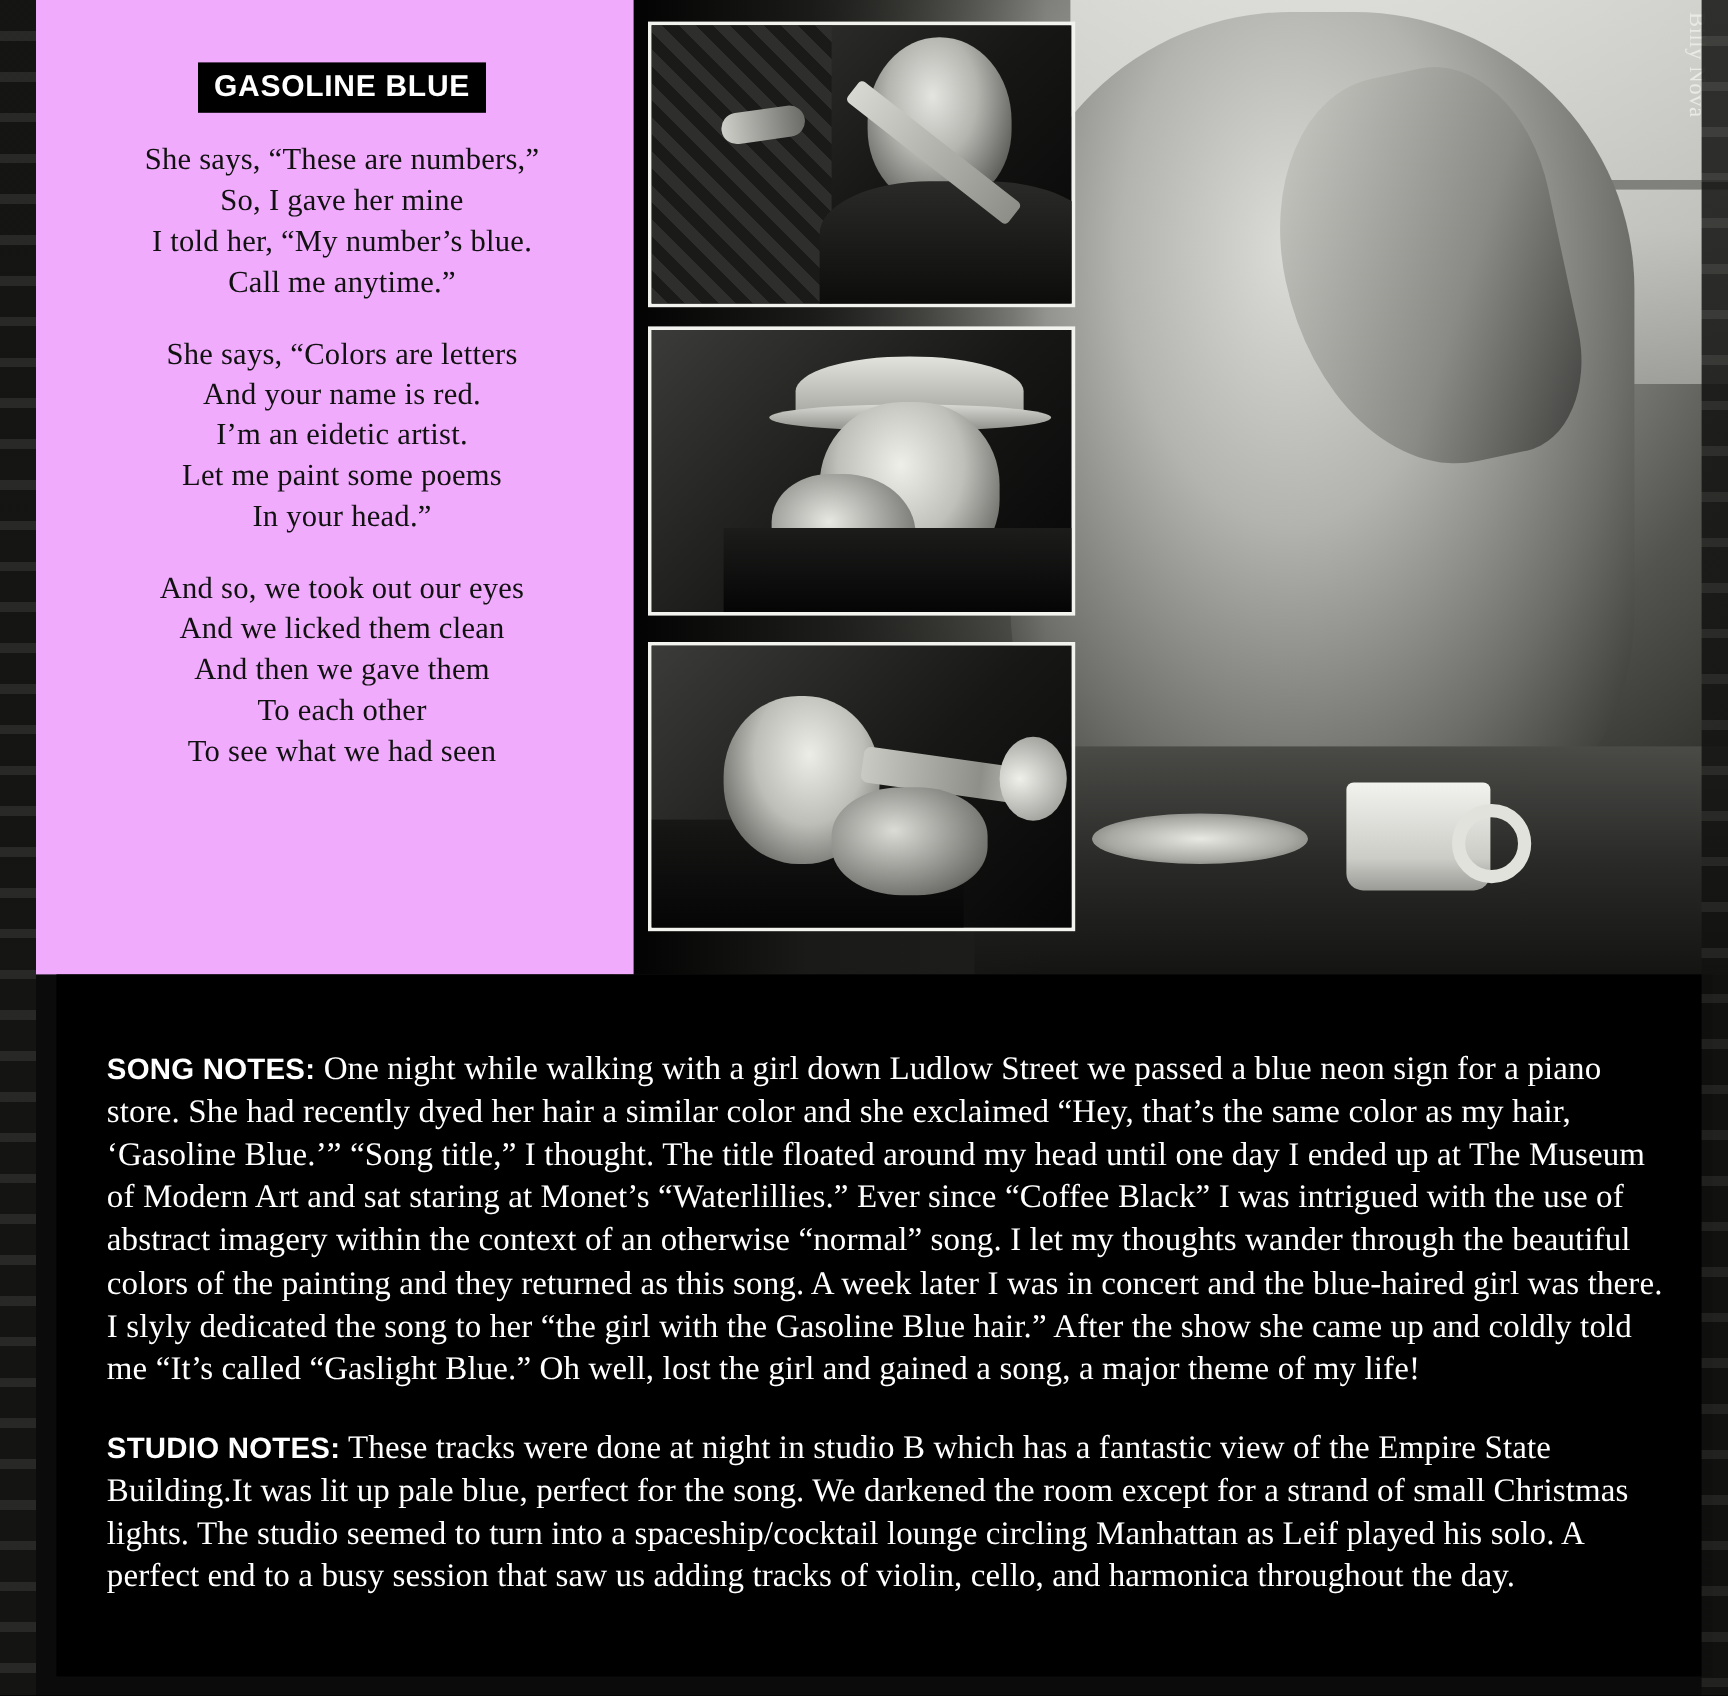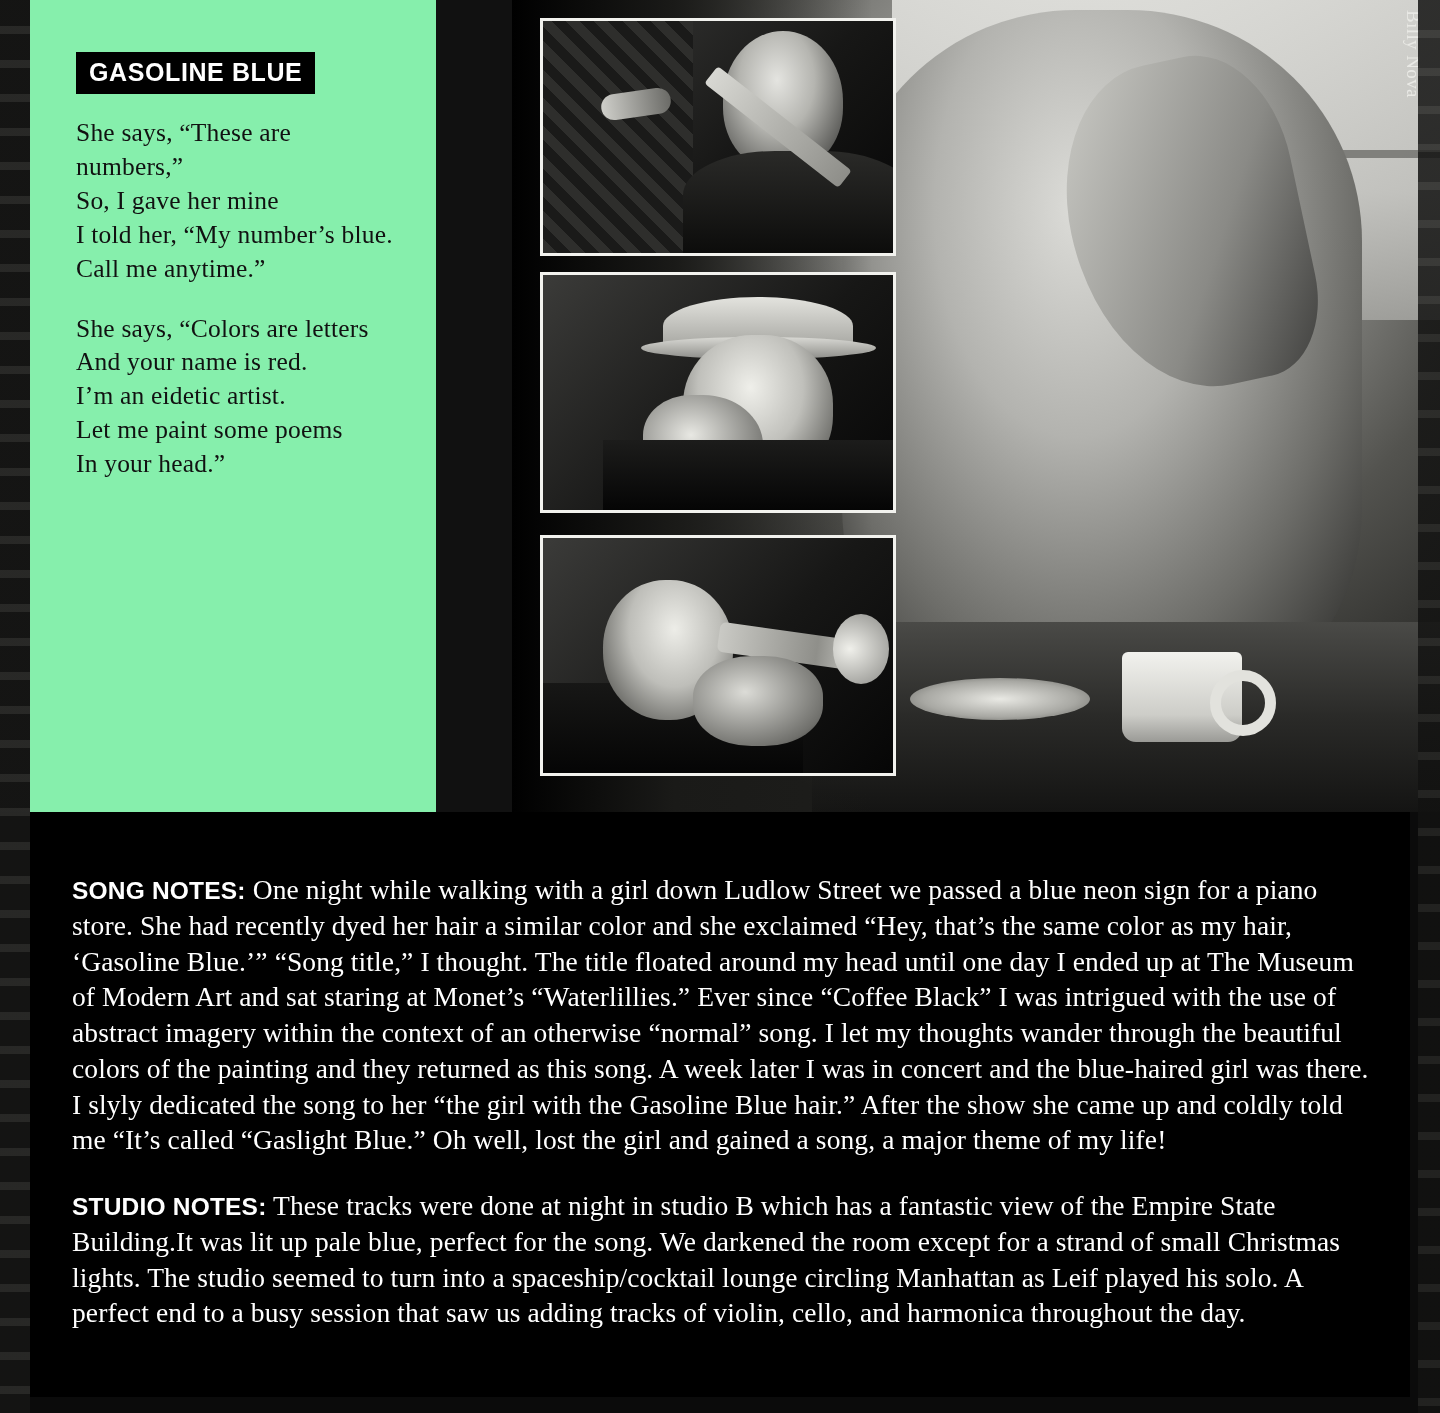--- a/index.html
+++ b/index.html
@@ -133,23 +133,24 @@
   .i3-head { position:absolute; left: 60px; top: 42px; width: 130px; height: 140px; background: radial-gradient(ellipse at 55% 35%, #ededE8 0%, #bebeb9 45%, #6a6a66 80%, #222220 100%); border-radius: 48%; }
   .i3-trumpet { position:absolute; left: 175px; top: 95px; width: 165px; height: 30px; background: linear-gradient(90deg,#cacac5,#8f8f8a 60%,#e6e6e1 100%); border-radius: 6px; transform: rotate(8deg); }
   .i3-bell { position:absolute; right: 4px; top: 76px; width: 56px; height: 70px; background: radial-gradient(ellipse at 30% 50%, #f0f0eb, #8b8b87); border-radius: 50%; }
   .i3-hands { position:absolute; left: 150px; top: 118px; width: 130px; height: 90px; background: radial-gradient(ellipse at 40% 40%, #dcdcd7, #6f6f6b 75%, #232321 100%); border-radius: 45%; }
   .i3-body { position:absolute; left: 0; bottom: 0; width: 260px; height: 90px; background: linear-gradient(180deg,#171716,#050505); }
 
   
   .lyrics-card {
     position: absolute;
     left: 30px; top: 0;
-    width: 406px;
+    width: 498px;
     height: 812px;
-    background: #86efac;
+    background: #f0abfc;
+    text-align: center;
   }
   .lyrics-inner {
     padding: 52px 34px 0 46px;
   }
   .title-badge {
     display: inline-block;
     background: #000;
     color: #fff;
     font-family: "Liberation Sans", sans-serif;
     font-weight: bold;
@@ -176,21 +177,21 @@
   }
   .edge-right {
     position: absolute; right: 0; top: 0; width: 22px; height: 1413px;
     background: repeating-linear-gradient(180deg,#121211 0 30px,#262624 30px 38px);
     opacity: .85;
   }
 
   
   .notes {
     position: absolute;
-    left: 30px; top: 812px;
+    left: 47px; top: 812px;
     width: 1380px;
     height: 585px;
     background: #000;
     color: #ffffff;
     padding: 60px 40px 0 42px;
     box-sizing: border-box;
   }
   .note-para {
     font-family: "Liberation Serif", serif;
     font-size: 27.5px;
@@ -257,20 +258,25 @@
         <div class="title-badge">GASOLINE BLUE</div>
         <div class="stanza first">She says, “These are numbers,”
 So, I gave her mine
 I told her, “My number’s blue.
 Call me anytime.”</div>
         <div class="stanza">She says, “Colors are letters
 And your name is red.
 I’m an eidetic artist.
 Let me paint some poems
 In your head.”</div>
+        <div class="stanza">And so, we took out our eyes
+And we licked them clean
+And then we gave them
+To each other
+To see what we had seen</div>
       </div>
     </div>
 
   </div>
 
   <div class="notes">
     <p class="note-para"><span class="note-label">SONG NOTES:</span><span> One night while walking with a girl down Ludlow Street we passed a blue neon sign for a piano store. She had recently dyed her hair a similar color and she exclaimed “Hey, that’s the same color as my hair, ‘Gasoline Blue.’” “Song title,” I thought. The title floated around my head until one day I ended up at The Museum of Modern Art and sat staring at Monet’s “Waterlillies.” Ever since “Coffee Black” I was intrigued with the use of abstract imagery within the context of an otherwise “normal” song. I let my thoughts wander through the beautiful colors of the painting and they returned as this song. A week later I was in concert and the blue-haired girl was there. I slyly dedicated the song to her “the girl with the Gasoline Blue hair.” After the show she came up and coldly told me “It’s called “Gaslight Blue.” Oh well, lost the girl and gained a song, a major theme of my life!</span></p>
     <p class="note-para"><span class="note-label">STUDIO NOTES:</span><span> These tracks were done at night in studio B which has a fantastic view of the Empire State Building.It was lit up pale blue, perfect for the song. We darkened the room except for a strand of small Christmas lights. The studio seemed to turn into a spaceship/cocktail lounge circling Manhattan as Leif played his solo. A perfect end to a busy session that saw us adding tracks of violin, cello, and harmonica throughout the day.</span></p>
   </div>
 

